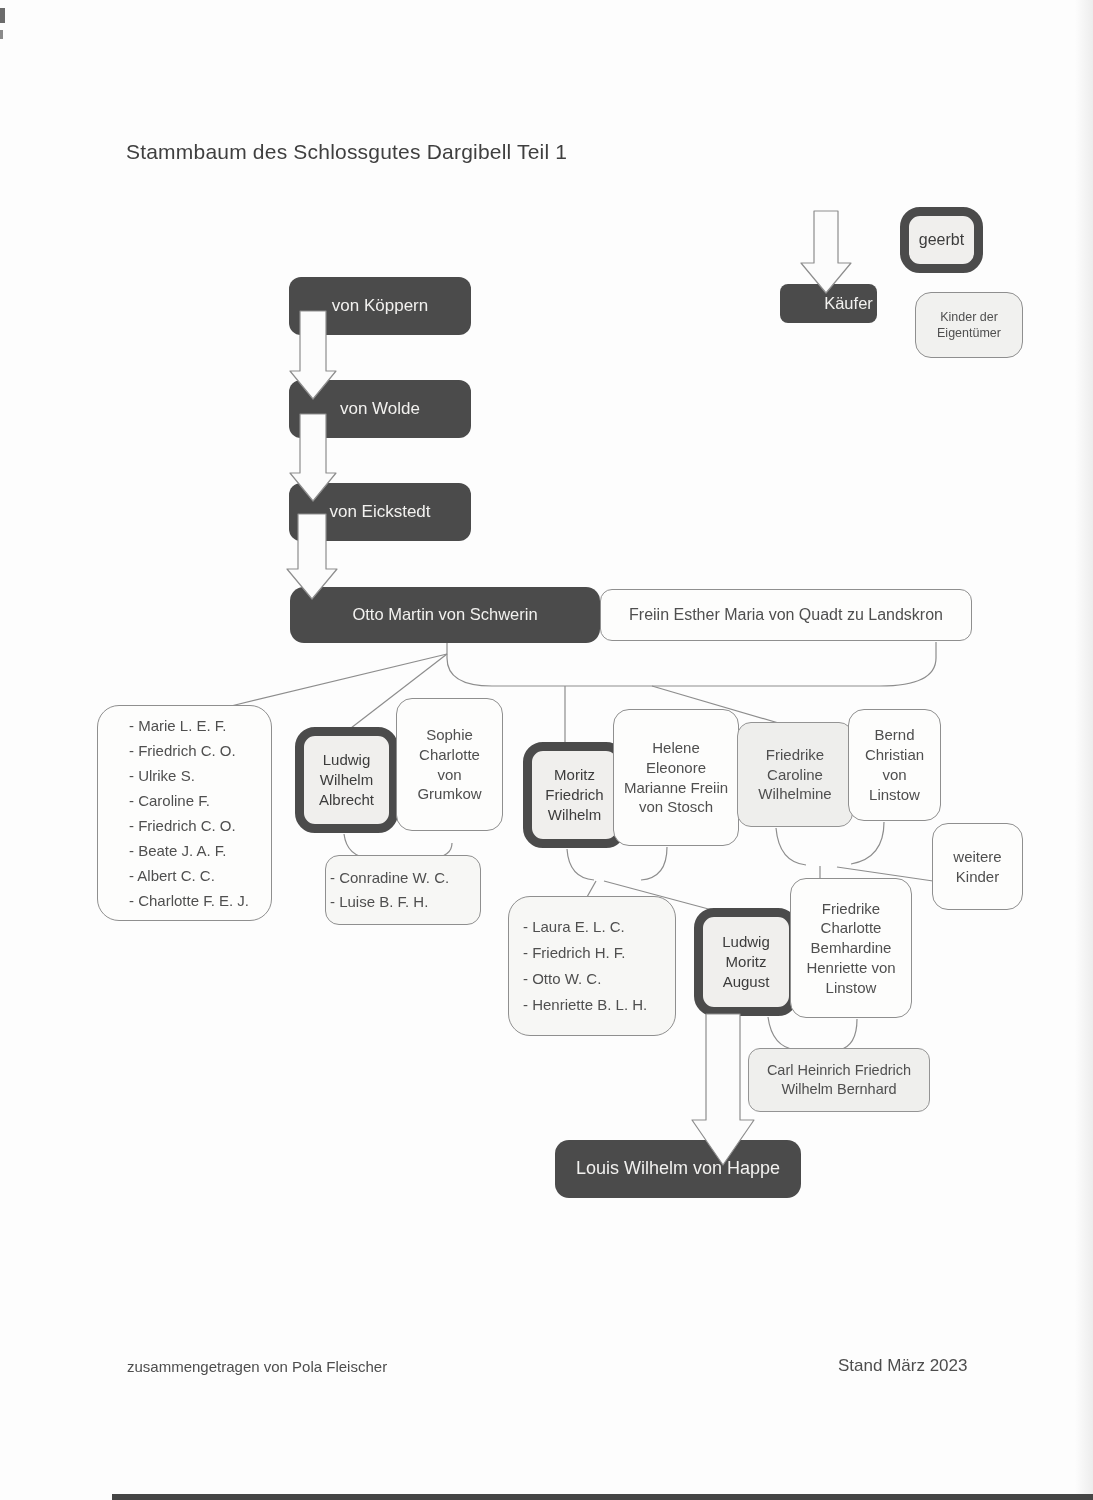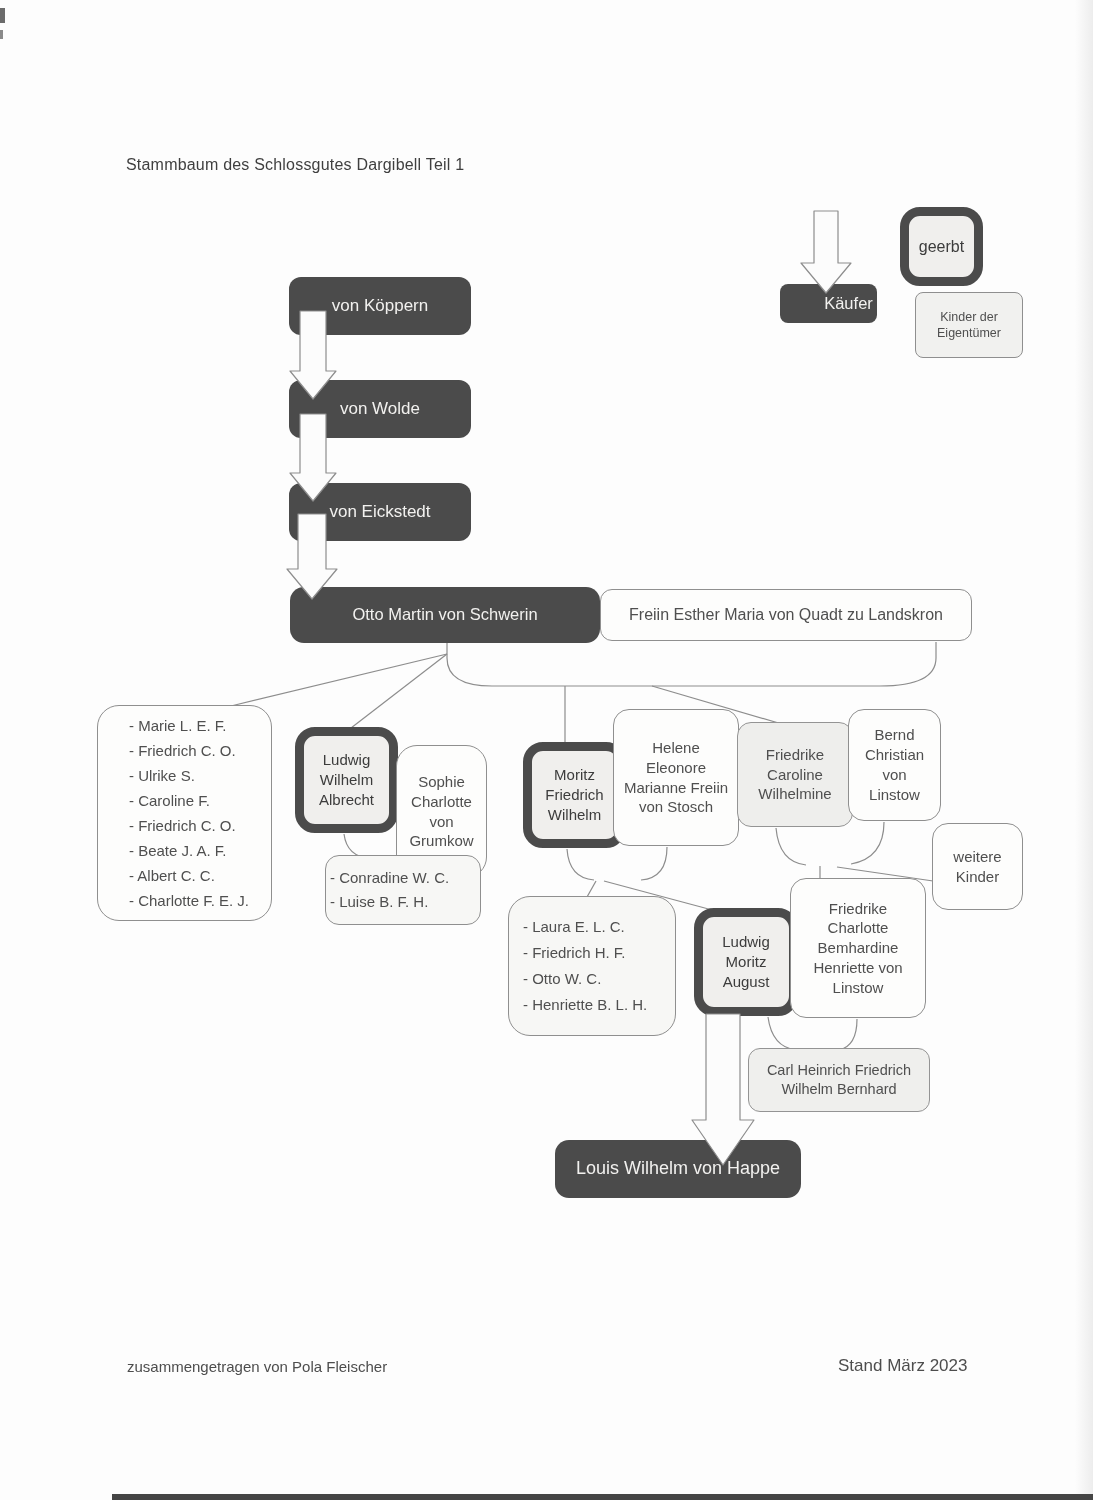--- a/index.html
+++ b/index.html
@@ -9,66 +9,66 @@
     font-family:"Liberation Sans", sans-serif;
     color:#4a4a4a;
   }
   .layer { position:absolute; left:0; top:0; width:1093px; height:1500px; }
   #lines  { z-index:1; }
   #boxes  { z-index:2; }
   #arrows { z-index:3; pointer-events:none; }
   #marks  { z-index:4; }
 
   .title {
-    position:absolute; left:126px; top:156px;
-    font-size:16px; letter-spacing:0.2px; color:#3f3f3f; z-index:2;
+    position:absolute; left:126px; top:140px;
+    font-size:21px; letter-spacing:0.2px; color:#3f3f3f; z-index:2;
   }
   .footer-left  { position:absolute; left:127px; top:1358px; font-size:15px; color:#4d4d4d; z-index:2; }
   .footer-right { position:absolute; left:838px; top:1356px; font-size:17px; color:#4d4d4d; z-index:2;text-align:right; }
 
   .node {
     position:absolute; box-sizing:border-box;
     display:flex; align-items:center; justify-content:center;
     text-align:center; font-size:15px; line-height:1.32; color:#4f4f4f;
     padding:4px 8px;
   }
   .plain   { background:#fdfdfc; border:1px solid #8f8f8f; border-radius:16px; }
   .graybox { background:#eeeeec; border:1px solid #949494; border-radius:14px; }
   .darkbox { background:#4b4b4b; color:#f2f1ef; border-radius:12px; }
   .thickbox{ background:#f0efed; border:9px solid #4b4b4b; border-radius:20px; color:#3c3c3c; }
   .leftlist{ justify-content:flex-start; text-align:left; }
   .list-text { white-space:pre-line; }
 
   
   .n-kaeufer    { left:780px; top:284px; width:97px;  height:39px; font-size:16.5px; border-radius:8px;padding-left:48px; }
-  .n-geerbt     { left:900px; top:207px; width:83px;  height:79px; font-size:16px; }
-  .n-kinder-eig { left:915px; top:292px; width:108px; height:66px; font-size:12.5px; background:#f1f1ef; border-radius:8px; }
+  .n-geerbt     { left:900px; top:207px; width:83px;  height:66px; font-size:16px; }
+  .n-kinder-eig { left:915px; top:292px; width:108px; height:66px; font-size:12.5px; background:#f1f1ef; border-radius:16px; }
 
   
   .n-koeppern   { left:289px; top:277px; width:182px; height:58px; font-size:17px; }
   .n-wolde      { left:289px; top:380px; width:182px; height:58px; font-size:17px; }
   .n-eickstedt  { left:289px; top:483px; width:182px; height:58px; font-size:17px; }
   .n-otto       { left:290px; top:587px; width:310px; height:56px; font-size:16.5px; border-radius:14px; }
   .n-esther     { left:600px; top:589px; width:372px; height:52px; font-size:16px; border-radius:12px; }
 
   
   .n-children-list { left:97px;  top:705px; width:175px; height:216px; border-radius:22px; font-size:15px; line-height:25px; padding-left:17px;justify-content:center; }
   .n-lwa        { left:295px; top:727px; width:103px; height:106px; }
-  .n-sophie     { left:396px; top:745px; width:91px; height:133px;border-radius:21px; }
+  .n-sophie     { left:396px; top:698px; width:107px; height:133px; }
   .n-mfw        { left:523px; top:742px; width:103px; height:106px; }
   .n-helene     { left:613px; top:709px; width:126px; height:137px; }
   .n-fcw        { left:737px; top:722px; width:116px; height:105px; }
   .n-bernd      { left:848px; top:709px; width:93px;  height:112px; }
   .n-weitere    { left:932px; top:823px; width:91px;  height:87px; }
 
   
   .n-conradine  { left:325px; top:855px; width:156px; height:70px;  border-radius:14px; font-size:15px; line-height:24px; padding-left:4px; background:#f7f7f5; }
   .n-laura      { left:508px; top:896px; width:168px; height:140px; border-radius:22px; font-size:15px; line-height:26px; padding-left:14px; background:#f7f7f5; }
   .n-lma        { left:694px; top:908px; width:104px; height:108px; }
-  .n-fchl       { left:790px; top:878px; width:136px; height:140px; }
+  .n-fchl       { left:790px; top:878px; width:122px; height:140px; }
   .n-carl       { left:748px; top:1048px; width:182px; height:64px; font-size:14.5px; background:#efefed; border-radius:12px; }
 
   
   .n-louis      { left:555px; top:1140px; width:246px; height:58px; font-size:18px; border-radius:14px; }
 
   
   .edge-right  { position:absolute; right:0; top:0; width:18px; height:1500px; background:linear-gradient(to right, rgba(120,120,120,0), rgba(120,120,120,0.12)); z-index:4; }
   .edge-bottom { position:absolute; left:112px; top:1494px; width:981px; height:6px; background:#454545; z-index:4; }
   .speck-1 { position:absolute; left:0; top:8px;  width:5px; height:15px; background:#6b6b6b; z-index:4; }
   .speck-2 { position:absolute; left:0; top:30px; width:3px; height:9px;  background:#8a8a8a; z-index:4; }

